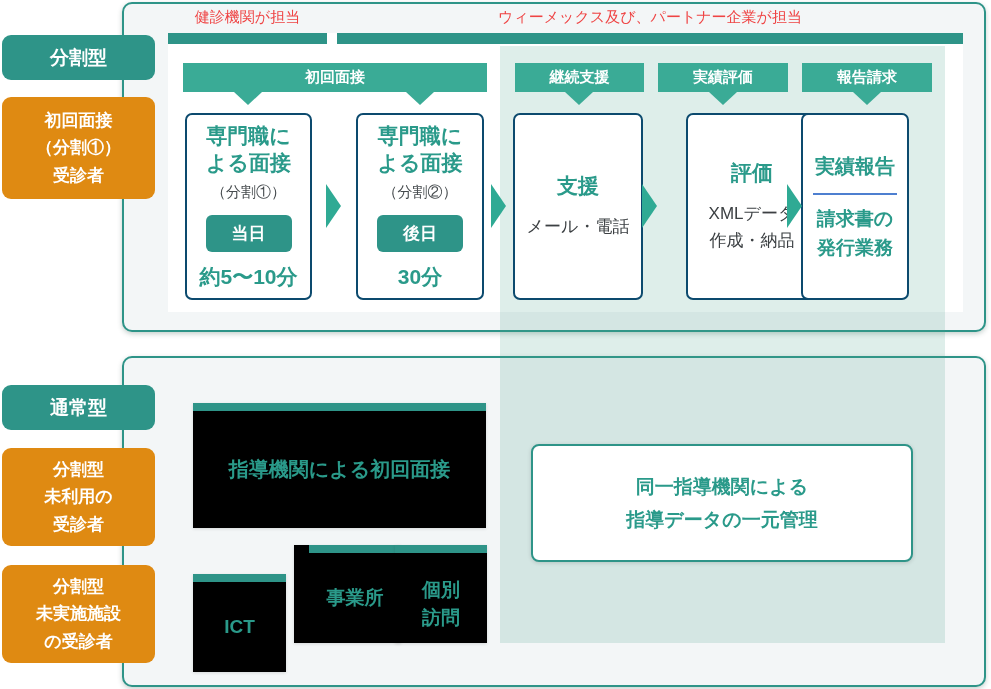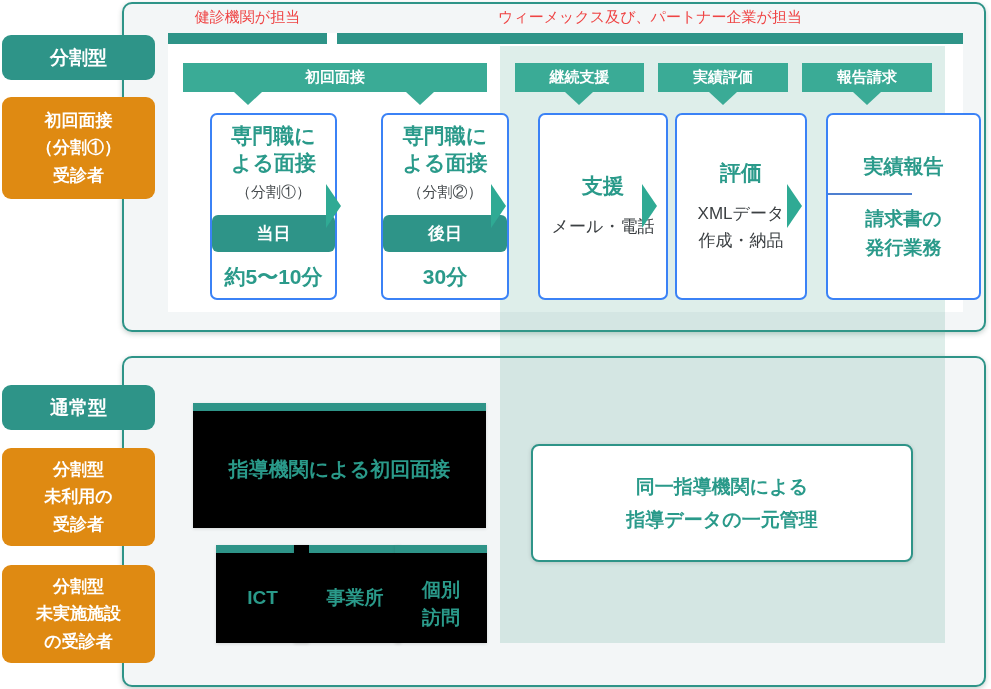--- a/index.html
+++ b/index.html
@@ -30,24 +30,23 @@
     font-weight:bold;font-size:15px;display:flex;align-items:center;
     justify-content:center;z-index:3;
   }
   .tail{
     position:absolute;top:29px;width:0;height:0;
     border-left:14px solid transparent;border-right:14px solid transparent;
     border-top:13px solid #3aab96;
   }
   .stepbox{
     position:absolute;top:113px;height:187px;box-sizing:border-box;background:#fff;
-    border:2px solid #3b82f6;border-radius:7px;z-index:3;
-    display:flex;flex-direction:column;justify-content:center;
+    border:2px solid #0c4a6e;border-radius:7px;z-index:3;
+    display:flex;flex-direction:column;align-items:center;justify-content:center;
     text-align:center;
-    margin-left:25px;
   }
   .step-title{font-weight:bold;font-size:21px;color:#2a9a8a;line-height:1.3;white-space:pre-line;}
   .step-note{font-size:15px;color:#464b4e;margin-top:7px;}
   .step-badge{
     margin-top:13px;background:#2e9488;color:#fff;font-weight:bold;font-size:17px;
     padding:7px 26px;border-radius:6px;font-family:Liberation Serif, serif;
   }
   .step-duration{margin-top:11px;font-weight:bold;font-size:21px;color:#2a9a8a;}
   .step-desc{font-size:17px;color:#3c4043;margin-top:15px;line-height:1.55;white-space:pre-line;}
   .step-desc-green{font-weight:bold;font-size:19px;color:#2a9a8a;line-height:1.5;white-space:pre-line;}
@@ -126,26 +125,26 @@
     <div class="step-title">専門職に
 よる面接</div>
     <div class="step-note">（分割②）</div>
     <div class="step-badge">後日</div>
     <div class="step-duration">30分</div>
   </div>
   <div class="stepbox" style="left:513px;width:130px;">
     <div class="step-title">支援</div>
     <div class="step-desc">メール・電話</div>
   </div>
-  <div class="stepbox" style="left:650px;width:132px;">
+  <div class="stepbox" style="left:686px;width:132px;">
     <div class="step-title">評価</div>
     <div class="step-desc">XMLデータ
 作成・納品</div>
   </div>
-  <div class="stepbox" style="left:801px;width:155px;">
+  <div class="stepbox" style="left:801px;width:108px;">
     <div class="step-desc-green" style="font-size:20px;">実績報告</div>
     <div class="divider"></div>
     <div class="step-desc-green">請求書の
 発行業務</div>
   </div>
 
   <span class="arrow" style="left:326px;"></span>
   <span class="arrow" style="left:491px;"></span>
   <span class="arrow" style="left:642px;"></span>
   <span class="arrow" style="left:787px;"></span>
@@ -156,21 +155,21 @@
 受診者</div>
   <div class="side-label orange-label" style="top:565px;height:98px;">分割型
 未実施施設
 の受診者</div>
 
   <div class="bbox" style="left:193px;top:403px;width:293px;height:125px;">
     <div class="bbox-bar"></div>
     <div class="bbox-body" style="font-size:20px;">指導機関による初回面接</div>
   </div>
 
-  <div class="bbox" style="left:193px;top:545px;width:93px;height:98px;margin-left:23px;">
+  <div class="bbox" style="left:193px;top:574px;width:93px;height:98px;">
     <div class="bbox-bar"></div>
     <div class="bbox-body" style="font-size:19px;">ICT</div>
   </div>
   <div class="bbox" style="left:294px;top:545px;width:92px;height:98px;padding-left:15px;">
     <div class="bbox-bar"></div>
     <div class="bbox-body" style="font-size:19px;">事業所</div>
   </div>
   <div class="bbox" style="left:395px;top:545px;width:92px;height:98px;">
     <div class="bbox-bar"></div>
     <div class="bbox-body" style="font-size:19px;line-height:1.5;margin-top:12px;">個別

